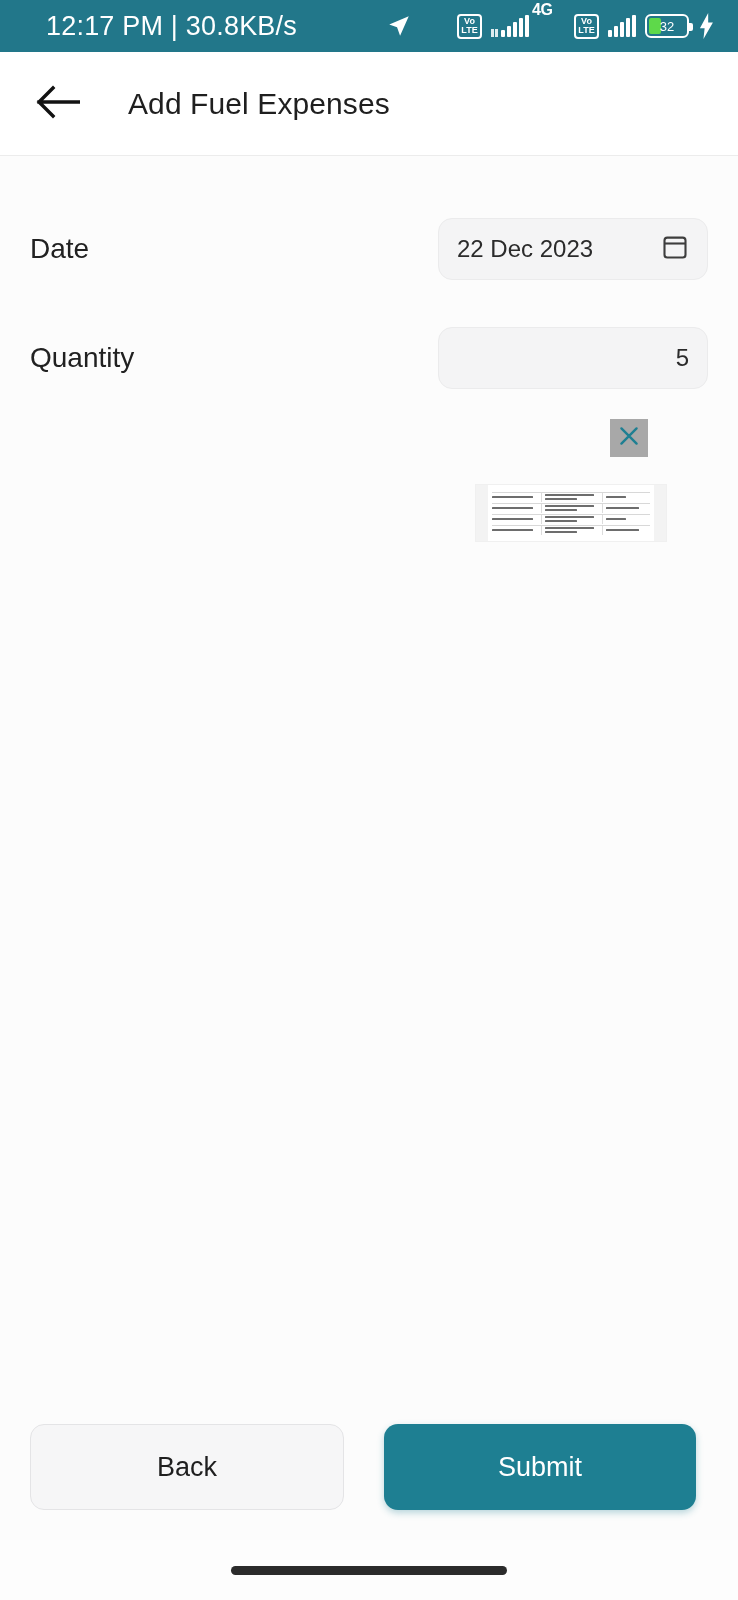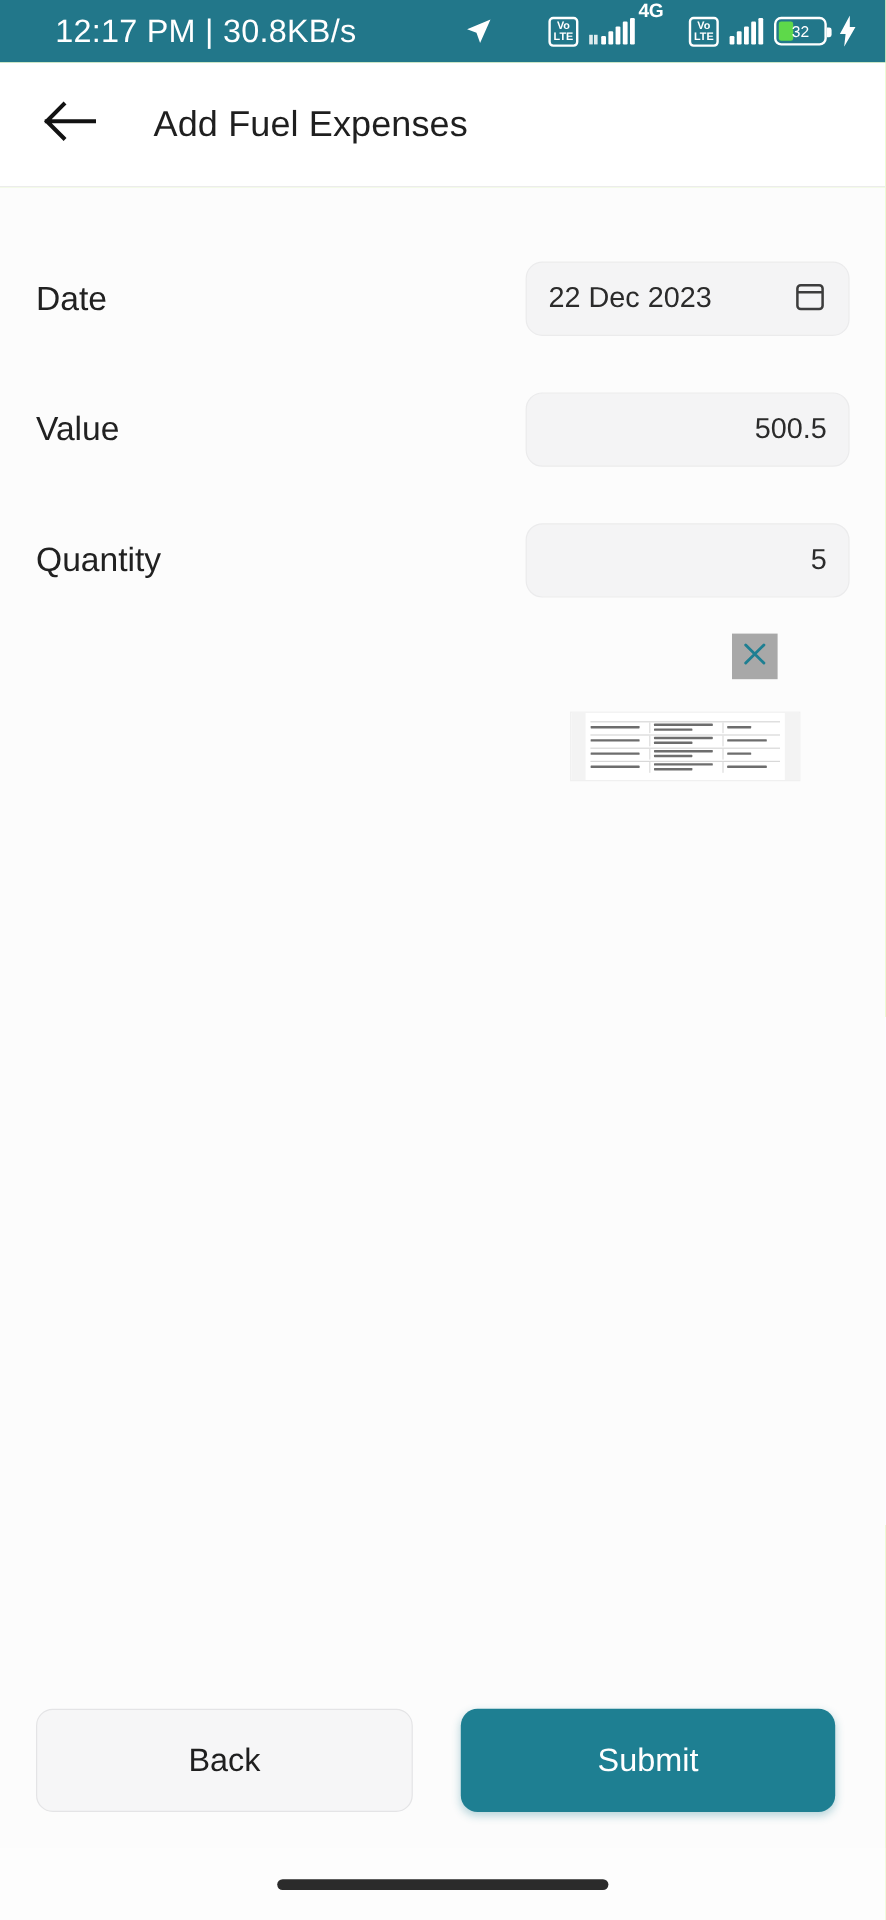--- a/index.html
+++ b/index.html
@@ -10,21 +10,21 @@
     background: #ffffff;
     font-family: "Liberation Sans", sans-serif;
     -webkit-font-smoothing: antialiased;
   }
 
   .phone {
     position: relative;
     width: 738px;
     height: 1600px;
     overflow: hidden;
-    background: #bef264;
+    background: #15803d;
     display: flex;
     flex-direction: column;
   }
 
   
   .status-bar {
     height: 52px;
     background: #22778a;
     display: flex;
     align-items: center;
@@ -399,26 +399,20 @@
         <span class="field-text" title="Select date">22 Dec 2023</span>
         <span>
           <svg width="28" height="28" viewBox="0 0 24 24">
             <rect x="3" y="4" width="18" height="17" rx="2.4" fill="none" stroke="#3d3d3d" stroke-width="1.8"></rect>
             <path d="M3 9h18" stroke="#3d3d3d" stroke-width="1.8"></path>
           </svg>
         </span>
       </div>
     </div>
 
-    <div class="form-row row-value">
-      <div class="row-label">Value</div>
-      <div class="field field-num">
-        <span class="field-text" title="0">500.5</span>
-      </div>
-    </div>
 
     <div class="form-row row-quantity">
       <div class="row-label">Quantity</div>
       <div class="field field-num">
         <span class="field-text" title="0">5</span>
       </div>
     </div>
 
 
     <div class="preview-wrap">

